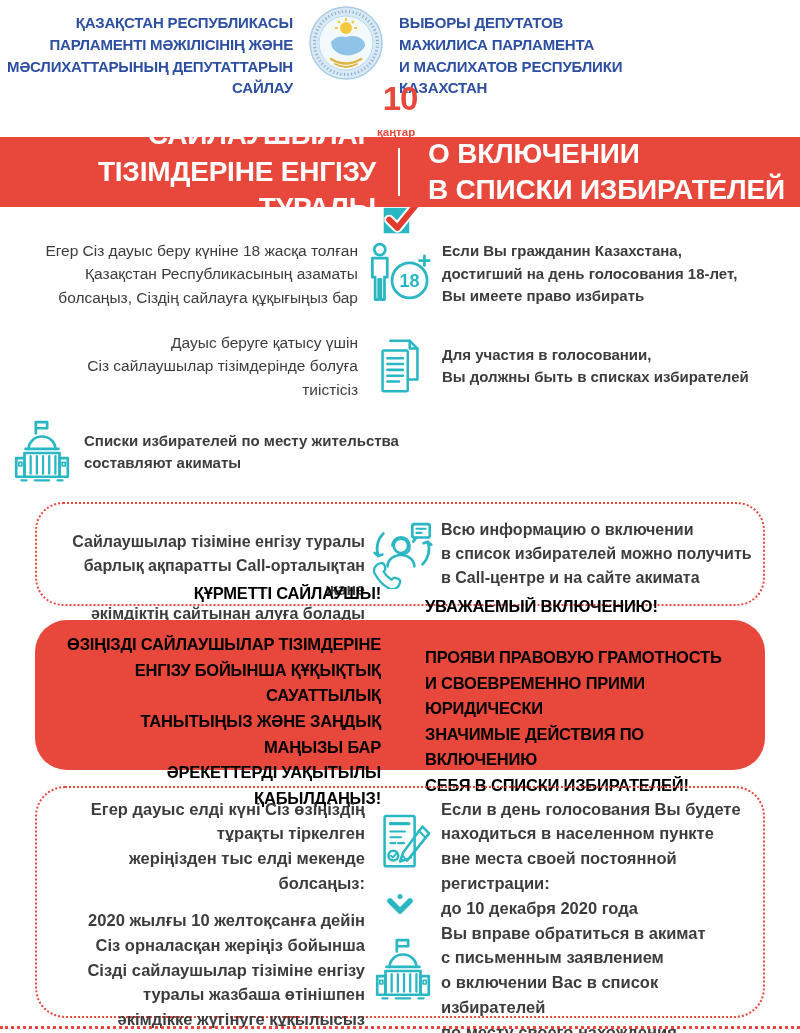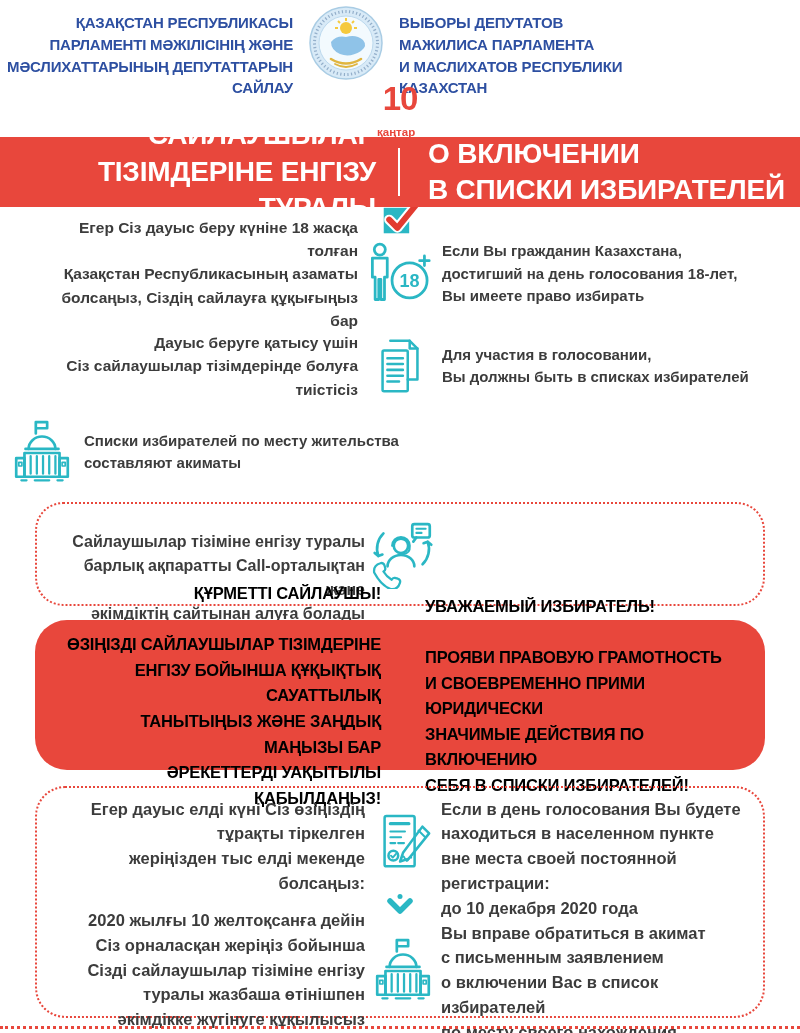--- a/index.html
+++ b/index.html
@@ -35,21 +35,21 @@
   .banner { position:absolute; top:137px; left:0; width:800px; height:70px;
     background:#e8473c; display:flex; align-items:center; color:#ffffff; }
   .banner-col { font-size:28px; font-weight:bold; line-height:1.3; letter-spacing:-0.2px; }
   .banner-col.kz { flex:0 0 398px; text-align:right; padding-right:22px; }
   .banner-divider { width:2px; height:48px; background:#ffffff; flex:0 0 2px; }
   .banner-col.ru { flex:1; text-align:left; padding-left:28px; }
 
   
   .info-row { position:absolute; left:0; width:800px; display:flex; align-items:center; }
   .info-row .col-kz { flex:0 0 358px; text-align:right; font-size:15.5px;
-    font-weight:bold; line-height:1.5;padding-left:32px; }
+    font-weight:normal; line-height:1.5;padding-left:32px; }
   .info-row .icon-cell { flex:0 0 84px; display:flex; justify-content:center; align-items:center;text-decoration:underline; }
   .info-row .col-ru { flex:1; text-align:left; font-size:15px;
     font-weight:bold; line-height:1.5; }
   #row-age { top:236px; height:76px; }
   #row-list { top:330px; height:72px; }
   #row-akimat { top:418px; height:68px; }
 
   
   .call-box { position:absolute; top:502px; left:35px; width:730px; height:104px;
     border:2px dotted #e8473c; border-radius:28px;
@@ -208,33 +208,36 @@
         <path d="M45,18 l-3,4"></path>
         <circle cx="30" cy="26" r="7"></circle>
         <path d="M21.5,26 a8.5,8.5 0 0 1 17,0" stroke-width="2.2"></path>
         <path d="M38.5,27 q0.5,6 -6,7" stroke-width="2"></path>
         <path d="M17,46 a13,11 0 0 1 26,0"></path>
         <path d="M13,14 a21,21 0 0 0 -5,22 M8,36 l-3.5,-3 M8,36 l4,-1.5"></path>
         <path d="M51,44 a21,21 0 0 0 5,-22 M56,22 l3.5,3 M56,22 l-4,1.5"></path>
         <path d="M4,52 q-1,-7 6,-9 q3,-1 4,2 l0.8,3 q0.3,2 -1.8,3 q3,5 8,8 q1,-2.1 3,-1.8 l3,0.8 q3,1 2,4 q-2,7 -9,6 q-9,-3 -16,-16 z" stroke-width="2.2"></path>
       </svg>
     </div>
+    <div class="col-ru pre">Всю информацию о включении
+в список избирателей можно получить
+в Call-центре и на сайте акимата</div>
   </div>
 
   <div class="appeal-box">
     <div class="appeal-col kz">
       <div>ҚҰРМЕТТІ САЙЛАУШЫ!</div>
       <div class="appeal-body pre">ӨЗІҢІЗДІ САЙЛАУШЫЛАР ТІЗІМДЕРІНЕ
 ЕНГІЗУ БОЙЫНША ҚҰҚЫҚТЫҚ САУАТТЫЛЫҚ
 ТАНЫТЫҢЫЗ ЖӘНЕ ЗАҢДЫҚ МАҢЫЗЫ БАР
 ӘРЕКЕТТЕРДІ УАҚЫТЫЛЫ ҚАБЫЛДАҢЫЗ!</div>
     </div>
     <div class="appeal-divider"></div>
     <div class="appeal-col ru">
-      <div>УВАЖАЕМЫЙ ИЗБИРАТЕЛЬ!</div>
+      <div>УВАЖАЕМЫЙ ВКЛЮЧЕНИЮ!</div>
       <div class="appeal-body pre">ПРОЯВИ ПРАВОВУЮ ГРАМОТНОСТЬ
 И СВОЕВРЕМЕННО ПРИМИ ЮРИДИЧЕСКИ
 ЗНАЧИМЫЕ ДЕЙСТВИЯ ПО ВКЛЮЧЕНИЮ
 СЕБЯ В СПИСКИ ИЗБИРАТЕЛЕЙ!</div>
     </div>
   </div>
 
   <div class="absence-box">
     <div class="absence-row" id="absence-condition">
       <div class="col-kz pre">Егер дауыс елді күні Сіз өзіңіздің

